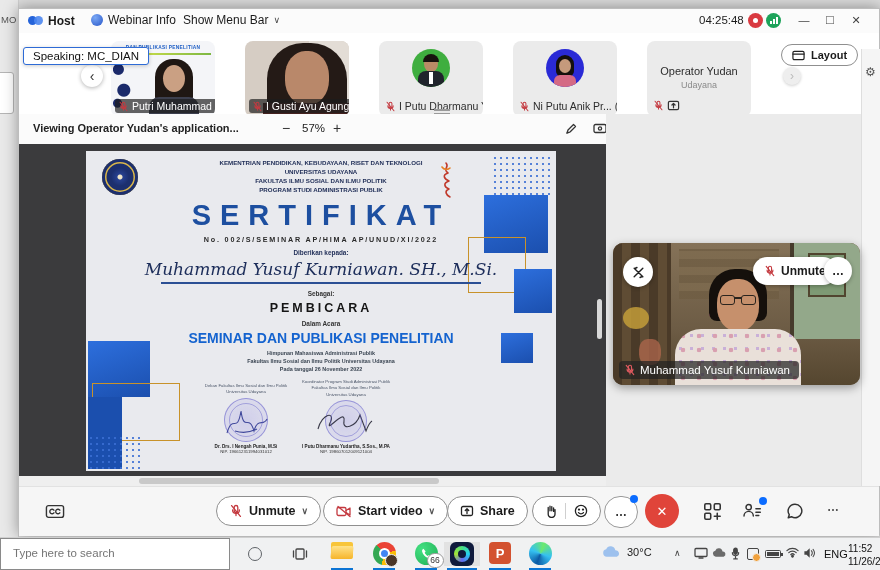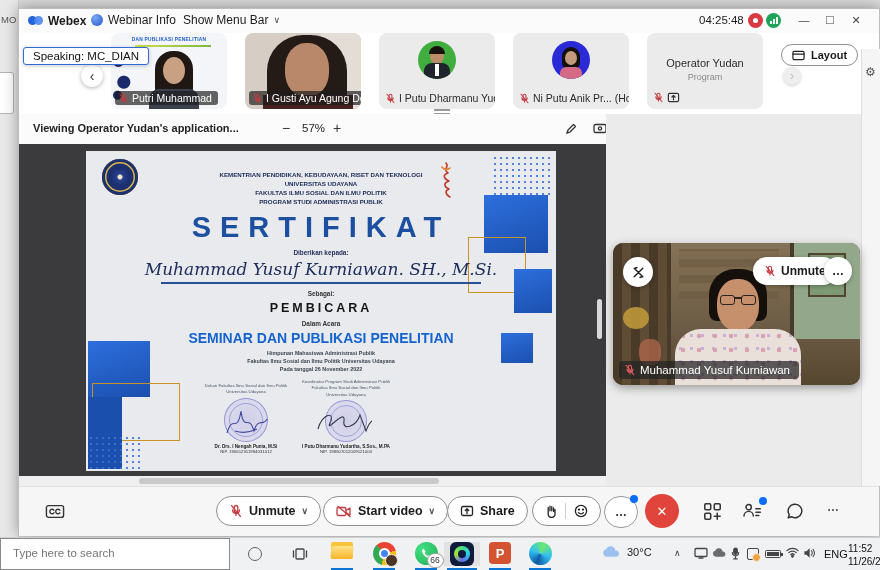--- a/index.html
+++ b/index.html
@@ -8,21 +8,21 @@
   .abs{position:absolute}
   .flex{display:flex;align-items:center}
   svg.ln{fill:none;stroke:currentColor;stroke-width:1.3;stroke-linecap:round;stroke-linejoin:round}
   
   #wxwin{left:18px;top:8px;width:862px;height:527px;background:#fff;box-shadow:0 0 14px rgba(0,0,0,.38);border:1px solid #bdbdbd;box-sizing:border-box}
   #titlebar{left:0;top:0;width:100%;height:24px;background:#fbfbfb}
   .tb-txt{font-size:12px;color:#1b1b1b}
   .winbtn{width:26px;height:22px;text-align:center;line-height:22px;color:#444;font-size:11px}
   
   #thumbrow{left:0;top:24px;width:100%;height:81px;background:#fff}
-  .tile{position:absolute;top:0;width:116px;height:76px;border-radius:8px;background:#ebebeb;overflow:hidden}
+  .tile{position:absolute;top:8px;width:104px;height:76px;border-radius:8px;background:#ebebeb;overflow:hidden}
   .chip{position:absolute;left:4px;bottom:4px;display:flex;align-items:center;gap:3px;background:rgba(28,28,28,.68);
         color:#fff;font-size:10.5px;border-radius:3px;padding:1px 6px 1px 3px;white-space:nowrap;max-width:114px;overflow:hidden}
   .plainlabel{position:absolute;left:6px;bottom:5px;display:flex;align-items:center;gap:3px;color:#2d2d2d;font-size:10.5px;white-space:nowrap}
   .mic{width:11px;height:11px;color:#c43a40;flex:0 0 auto}
   .avatar{position:absolute;left:50%;top:8px;transform:translateX(-50%);width:38px;height:38px;border-radius:50%;overflow:hidden}
   .pill{display:flex;align-items:center;gap:6px;background:#fff;border:1px solid #8f8f8f;border-radius:15px;
         height:30px;padding:0 12px;font-size:12.5px;font-weight:bold;color:#1b1b1b;box-sizing:border-box}
   .circlebtn{border-radius:50%;background:#fff;border:1px solid #9a9a9a;display:flex;align-items:center;justify-content:center;color:#333}
   .bluedot{position:absolute;width:8px;height:8px;border-radius:50%;background:#0b6cff}
   
@@ -70,21 +70,21 @@
   </div>
 
   <div class="abs" id="wxwin">
 
     <div class="abs" id="titlebar">
       <div class="abs flex" style="left:9px;top:4px;gap:5px">
         <span style="position:relative;width:15px;height:15px;display:inline-block">
           <span style="position:absolute;left:0;top:3px;width:9px;height:9px;border-radius:50%;background:#2563d9"></span>
           <span style="position:absolute;left:6px;top:3px;width:9px;height:9px;border-radius:50%;background:#4b86ef;opacity:.9"></span>
         </span>
-        <span class="tb-txt" style="font-weight:bold">Webex</span>
+        <span class="tb-txt" style="font-weight:bold">Host</span>
       </div>
       <div class="abs flex" style="left:72px;top:4px;gap:5px">
         <span style="width:12px;height:12px;border-radius:50%;background:radial-gradient(circle at 35% 30%,#7aa8f5,#2857c9);display:inline-block"></span>
         <span class="tb-txt">Webinar Info</span>
       </div>
       <div class="abs flex" style="left:164px;top:4px;gap:5px">
         <span class="tb-txt">Show Menu Bar</span>
         <span style="font-size:9px;color:#444">∨</span>
       </div>
       <span class="abs tb-txt" style="left:680px;top:5px;font-size:11.5px">04:25:48</span>
@@ -171,21 +171,21 @@
               <path d="M3.6 6a3.4 3.4 0 0 0 6.8 0"></path>
               <line x1="7" y1="9.6" x2="7" y2="11.6"></line>
               <line x1="2.6" y1="1.6" x2="11.4" y2="12.4"></line>
             </svg>
           <span>Ni Putu Anik Pr... (Host)</span>
         </div>
       </div>
 
       <div class="tile" style="left:628px">
         <div style="position:absolute;top:24px;width:100%;text-align:center;font-size:11px;color:#2d2d2d">Operator Yudan</div>
-        <div style="position:absolute;top:39px;width:100%;text-align:center;font-size:9px;color:#8a8a8a">Program</div>
+        <div style="position:absolute;top:39px;width:100%;text-align:center;font-size:9px;color:#8a8a8a">Udayana</div>
         <div class="plainlabel">
           <svg class="ln mic" viewBox="0 0 14 14">
               <rect x="5.2" y="1.5" width="3.6" height="7" rx="1.8"></rect>
               <path d="M3.6 6a3.4 3.4 0 0 0 6.8 0"></path>
               <line x1="7" y1="9.6" x2="7" y2="11.6"></line>
               <line x1="2.6" y1="1.6" x2="11.4" y2="12.4"></line>
             </svg>
           <svg class="ln" viewBox="0 0 14 14" style="width:13px;height:13px;color:#333">
               <rect x="1.5" y="2.5" width="11" height="9" rx="1.5"></rect>
               <path d="M7 9.5V5M5.3 6.5L7 4.8l1.7 1.7"></path>
@@ -249,26 +249,27 @@
       <div class="decor dots" style="left:2px;top:284px;width:52px;height:34px"></div>
 
       <div class="decor" style="left:16px;top:8px;width:36px;height:36px;border-radius:50%;background:#1c2f6e;box-shadow:inset 0 0 0 3px #1c2f6e, inset 0 0 0 4.5px #d9b64a">
         <div style="position:absolute;inset:9px;border-radius:50%;background:radial-gradient(circle,#f0e6c8 2px,#27408f 3px,#1c2f6e 9px)"></div>
       </div>
       <svg class="decor ln" viewBox="0 0 20 38" style="left:350px;top:10px;width:20px;height:38px;color:#c0392b;stroke-width:1.6">
         <path d="M10 2c4 4-4 6 2 10c-6 2-4 6 1 8c-6 2-5 6 0 8c-5 2-3 6 1 8"></path>
           <path d="M6 6c2 3 6 3 8 1" style="stroke:#e67e22"></path>
       </svg>
 
-      <div style="position:relative;padding-top:20px">
+      <div style="position:relative;padding-top:8px">
         <div class="cline">KEMENTRIAN PENDIDIKAN, KEBUDAYAAN, RISET DAN TEKNOLOGI</div>
         <div class="cline">UNIVERSITAS UDAYANA</div>
         <div class="cline">FAKULTAS ILMU SOSIAL DAN ILMU POLITIK</div>
         <div class="cline">PROGRAM STUDI ADMINISTRASI PUBLIK</div>
         <div style="position:relative;text-align:center;font-size:29px;font-weight:bold;letter-spacing:9px;color:#1d4fa0;margin-top:4px;z-index:2">SERTIFIKAT</div>
+        <div style="position:relative;text-align:center;font-size:7.2px;font-weight:bold;letter-spacing:1.8px;color:#2a2a2a;margin-top:3px;z-index:2">No. 002/S/SEMINAR AP/HIMA AP/UNUD/XI/2022</div>
         <div class="cline" style="margin-top:4px;font-size:6.4px">Diberikan kepada:</div>
         <div style="position:relative;text-align:center;font-size:17px;font-style:italic;font-family:'DejaVu Serif',serif;color:#1c2d5a;margin-top:2px;z-index:2">Muhammad Yusuf Kurniawan. SH., M.Si.</div>
         <div style="position:relative;width:320px;height:2px;background:#2b4f94;margin:3px auto 0;z-index:2"></div>
         <div class="cline" style="margin-top:5px;font-size:6.4px;color:#333">Sebagai:</div>
         <div style="position:relative;text-align:center;font-size:12.5px;font-weight:bold;letter-spacing:3px;color:#151515;margin-top:2px;z-index:2">PEMBICARA</div>
         <div class="cline" style="margin-top:4px;font-size:6.4px;color:#333">Dalam Acara</div>
         <div style="position:relative;text-align:center;font-size:14px;font-weight:bold;color:#1463cf;margin-top:2px;z-index:2">SEMINAR DAN PUBLIKASI PENELITIAN</div>
         <div class="corg" style="margin-top:3px">Himpunan Mahasiswa Administrasi Publik</div>
         <div class="corg">Fakultas Ilmu Sosial dan Ilmu Politik Universitas Udayana</div>
         <div class="corg">Pada tanggal 26 November 2022</div>

